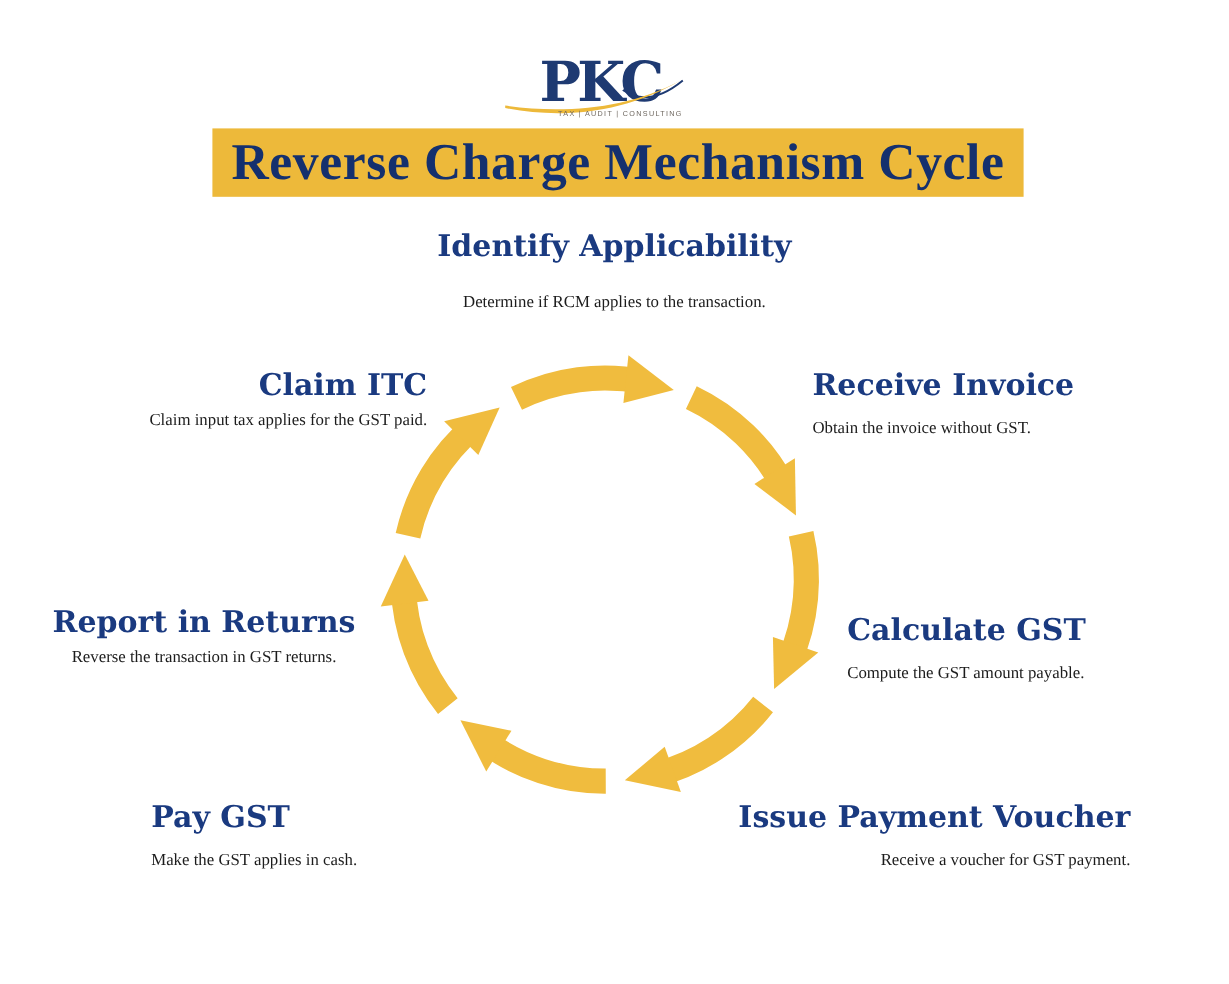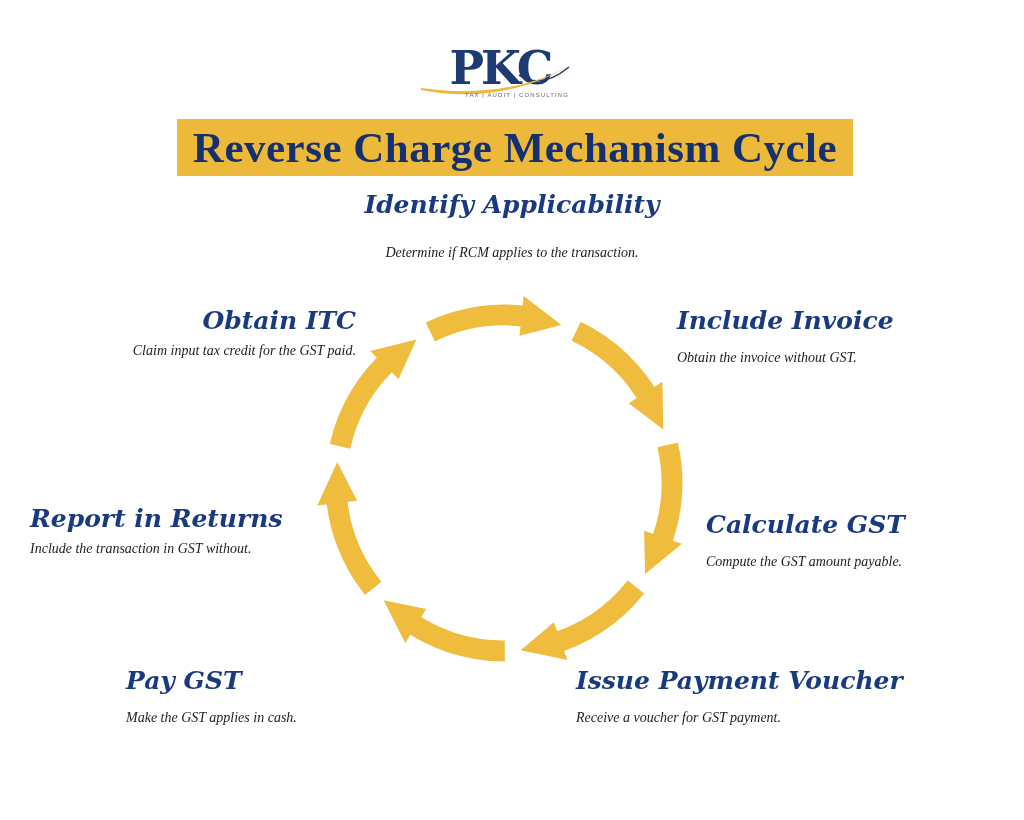--- a/index.html
+++ b/index.html
@@ -11,61 +11,61 @@
     overflow: hidden;
     background: var(--background, #fff);
     font-family: "Liberation Serif", "DejaVu Serif", serif;
   }
 
   
   .logo { position: absolute; left: 415px; top: 44px; width: 170px; height: 56px; }
 
   
   .banner {
-    position: absolute; left: 177px; top: 119px; width: 676px; height: 57px;
+    position: absolute; left: 177px; top: 107px; width: 676px; height: 57px;
     background: var(--gold, #EDB93A);
     display: flex; align-items: center; justify-content: center;
   }
   .banner h1 {
     margin: 0;
     font-family: "Liberation Serif", "DejaVu Serif", serif;
     font-weight: bold;
     font-size: 43px;
     letter-spacing: 0.5px;
     color: var(--titleNavy, #14306E);
     white-space: nowrap;
   }
 
   
   .cycle-svg { position: absolute; left: 284px; top: 263px; width: 440px; height: 440px; }
 
   
-  .step { position: absolute; font-style: italic; }
+  .step { position: absolute; }
   .step h2 {
     margin: 0;
     font-family: "DejaVu Serif", "Liberation Serif", serif;
     font-weight: bold;
     font-size: 25px;
     line-height: 1.2;
     color: var(--headingBlue, #1A3A80);
   }
   .step p {
     margin: 13px 0 0 0;
     font-family: "Liberation Serif", "DejaVu Serif", serif;
     font-size: 14px;
     line-height: 1.25;
     color: var(--bodyText, #1C1C1C);
   }
   .step--identify { left: 212px; top: 190px; width: 600px; text-align: center; }
   .step--identify p { margin-top: 24px; }
   .step--receive   { left: 677px; top: 306px; width: 330px; text-align: left; }
   .step--calculate { left: 706px; top: 510px; width: 320px; text-align: left; }
-  .step--issue     { left: 576px; top: 666px; width: 350px; text-align: left; }
+  .step--issue     { left: 592px; top: 666px; width: 350px; text-align: right; }
   .step--pay       { left: 126px; top: 666px; width: 300px; text-align: left; }
-  .step--report    { left: 30px;  top: 504px; width: 280px; text-align: left; }
+  .step--report    { left: 30px;  top: 504px; width: 280px; text-align: center; }
   .step--report p  { margin-top: 6px; }
   .step--claim     { left: 66px;  top: 306px; width: 290px; text-align: right; }
   .step--claim p   { margin-top: 6px; }
 </style>
 </head>
 <body>
 
 <div class="canvas">
 
   <svg class="logo" viewBox="0 0 170 56" aria-hidden="true">
@@ -95,42 +95,42 @@
       <path d="M 56.0 183.4 A 168 168 0 0 1 111.1 92.1" fill="none" stroke="#F0BC3E" stroke-width="21"></path>
       <polygon points="132.4,76.6 86.1,88.1 114.6,116.1" fill="#F0BC3E"></polygon>
     </svg>
 
   <div class="step step--identify">
     <h2>Identify Applicability</h2>
     <p>Determine if RCM applies to the transaction.</p>
   </div>
 
   <div class="step step--receive">
-    <h2>Include Invoice</h2>
+    <h2>Receive Invoice</h2>
     <p>Obtain the invoice without GST.</p>
   </div>
 
   <div class="step step--calculate">
     <h2>Calculate GST</h2>
     <p>Compute the GST amount payable.</p>
   </div>
 
   <div class="step step--issue">
     <h2>Issue Payment Voucher</h2>
     <p>Receive a voucher for GST payment.</p>
   </div>
 
   <div class="step step--pay">
     <h2>Pay GST</h2>
     <p>Make the GST applies in cash.</p>
   </div>
 
   <div class="step step--report">
     <h2>Report in Returns</h2>
-    <p>Include the transaction in GST without.</p>
+    <p>Reverse the transaction in GST returns.</p>
   </div>
 
   <div class="step step--claim">
-    <h2>Obtain ITC</h2>
-    <p>Claim input tax credit for the GST paid.</p>
+    <h2>Claim ITC</h2>
+    <p>Claim input tax applies for the GST paid.</p>
   </div>
 
 </div>
 
 </body></html>

